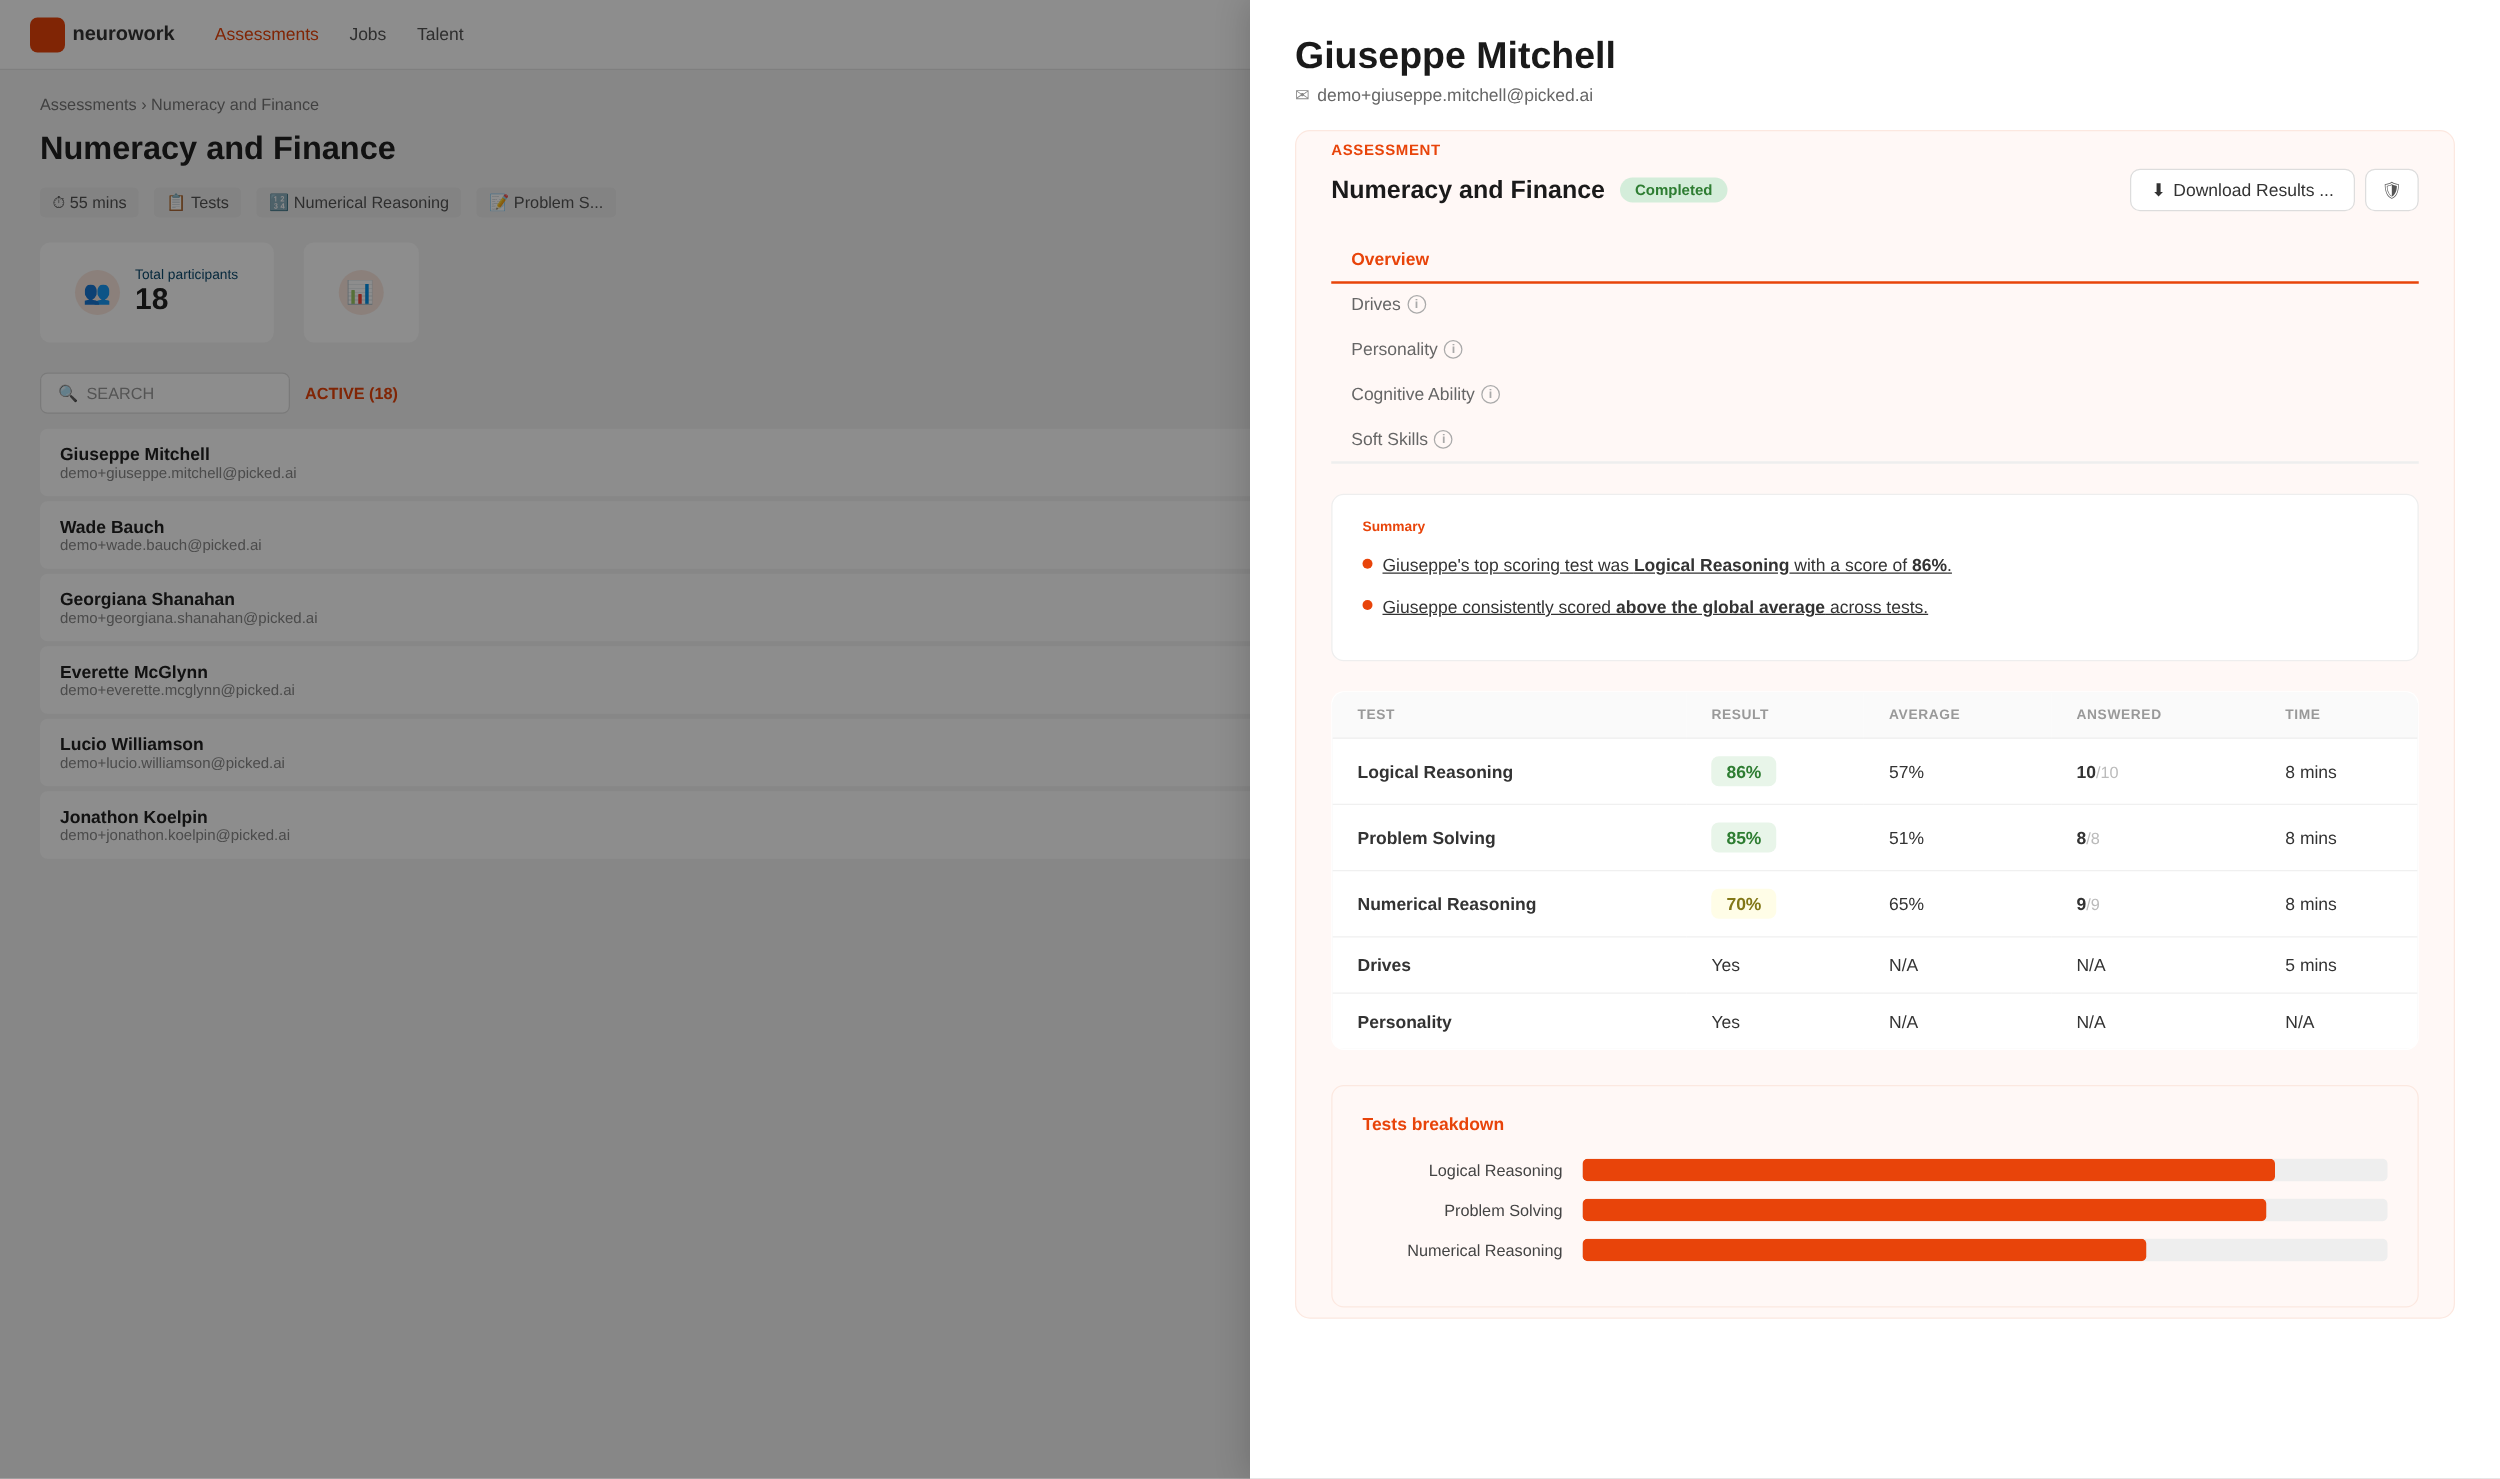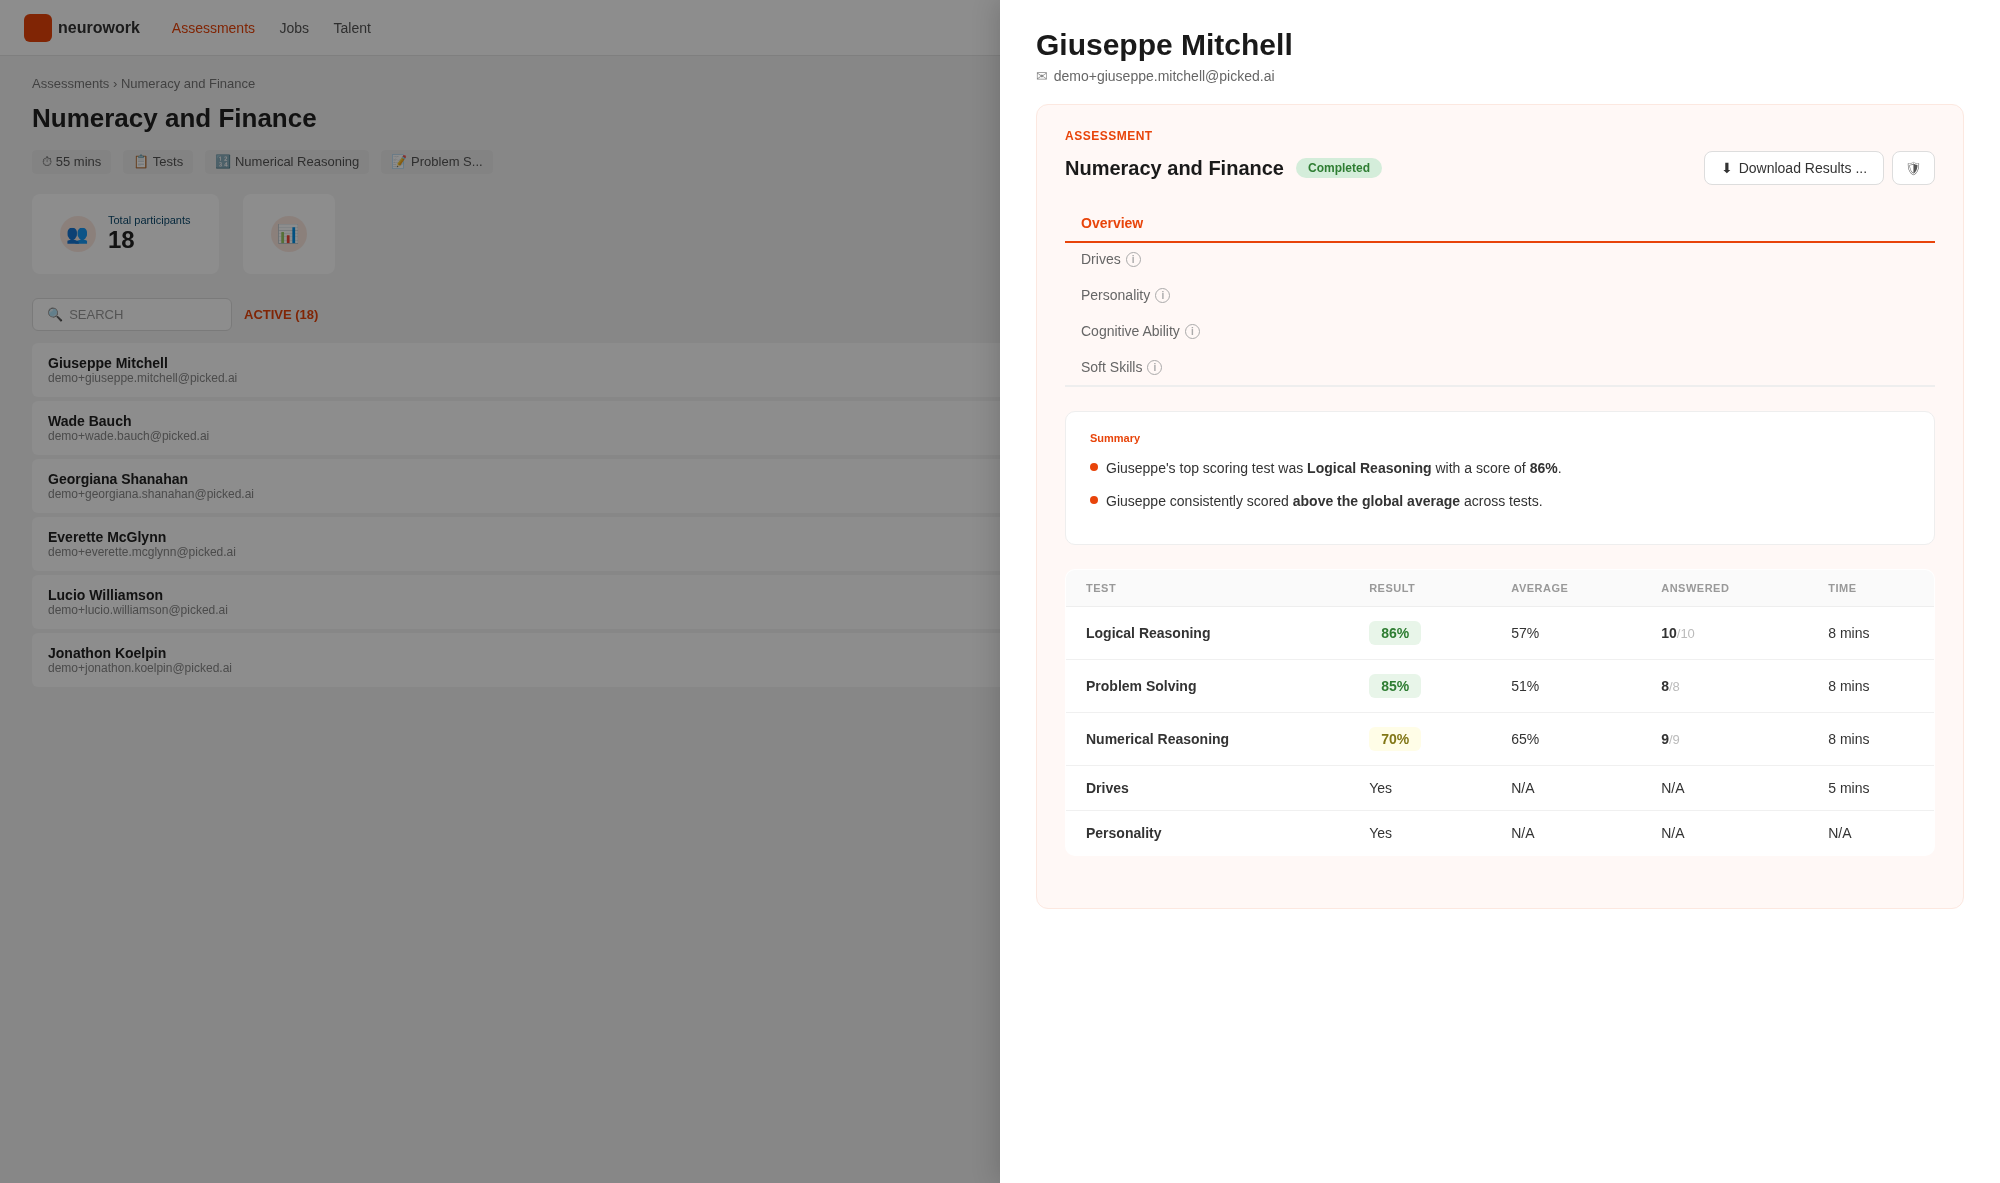--- a/index.html
+++ b/index.html
@@ -139,21 +139,21 @@
     }
 
     .panel-body {
       padding: 20px 36px 40px;
     }
 
     
     .assessment-card {
       background: #fff8f6;
       border-radius: 12px;
-      padding: 24px 28px;
+      padding: 8px 28px;
       border: 1px solid #fce8e0;
     }
 
     .assessment-label {
       font-size: 12px; font-weight: 600; color: #e8440a;
       text-transform: uppercase; letter-spacing: 0.5px;
       margin-bottom: 8px;
     }
 
     .assessment-title-row {
@@ -221,21 +221,21 @@
       background: #fff; border: 1px solid #eee; border-radius: 10px;
       padding: 20px 24px; margin-bottom: 24px;
     }
 
     .summary-title {
       font-size: 11px; font-weight: 700; color: #e8440a; margin-bottom: 14px;
     }
 
     .summary-item {
       display: flex; align-items: flex-start; gap: 8px;
-      margin-bottom: 12px; font-size: 14px; color: #333; line-height: 1.5;
+      margin-bottom: 12px; font-size: 14px; color: #333; line-height: 1.5; text-decoration: underline;
     }
 
     .summary-dot {
       width: 8px; height: 8px; background: #e8440a; border-radius: 50%;
       margin-top: 5px; flex-shrink: 0;
     }
 
     
     .results-table {
       width: 100%; border-collapse: collapse;
@@ -477,16 +477,39 @@
             <tr>
       <td><strong>Personality</strong></td>
       <td>Yes</td>
       <td>N/A</td>
       <td>N/A</td>
       <td>N/A</td>
     </tr>
           </tbody>
       </table>
 
+      <div class="breakdown-card">
+        <div class="breakdown-title">Tests breakdown</div>
+        <div id="breakdown-bars">
+            <div class="breakdown-row">
+      <div class="breakdown-label">Logical Reasoning</div>
+      <div class="breakdown-bar-bg">
+        <div class="breakdown-bar" style="width:86%"></div>
+      </div>
+    </div>
+            <div class="breakdown-row">
+      <div class="breakdown-label">Problem Solving</div>
+      <div class="breakdown-bar-bg">
+        <div class="breakdown-bar" style="width:85%"></div>
+      </div>
+    </div>
+            <div class="breakdown-row">
+      <div class="breakdown-label">Numerical Reasoning</div>
+      <div class="breakdown-bar-bg">
+        <div class="breakdown-bar" style="width:70%"></div>
+      </div>
+    </div>
+          </div>
+      </div>
 
     </div>
   </div>
 </div>
 
 </body></html>

